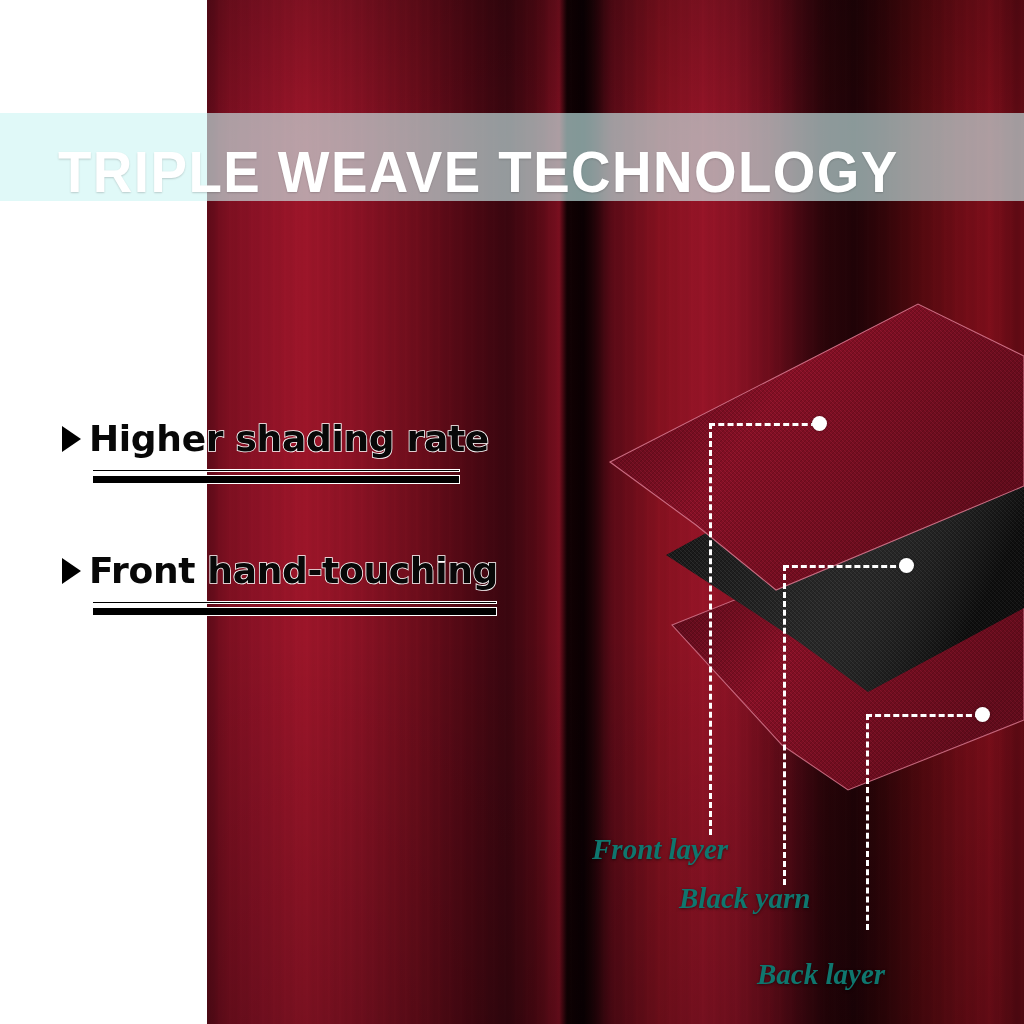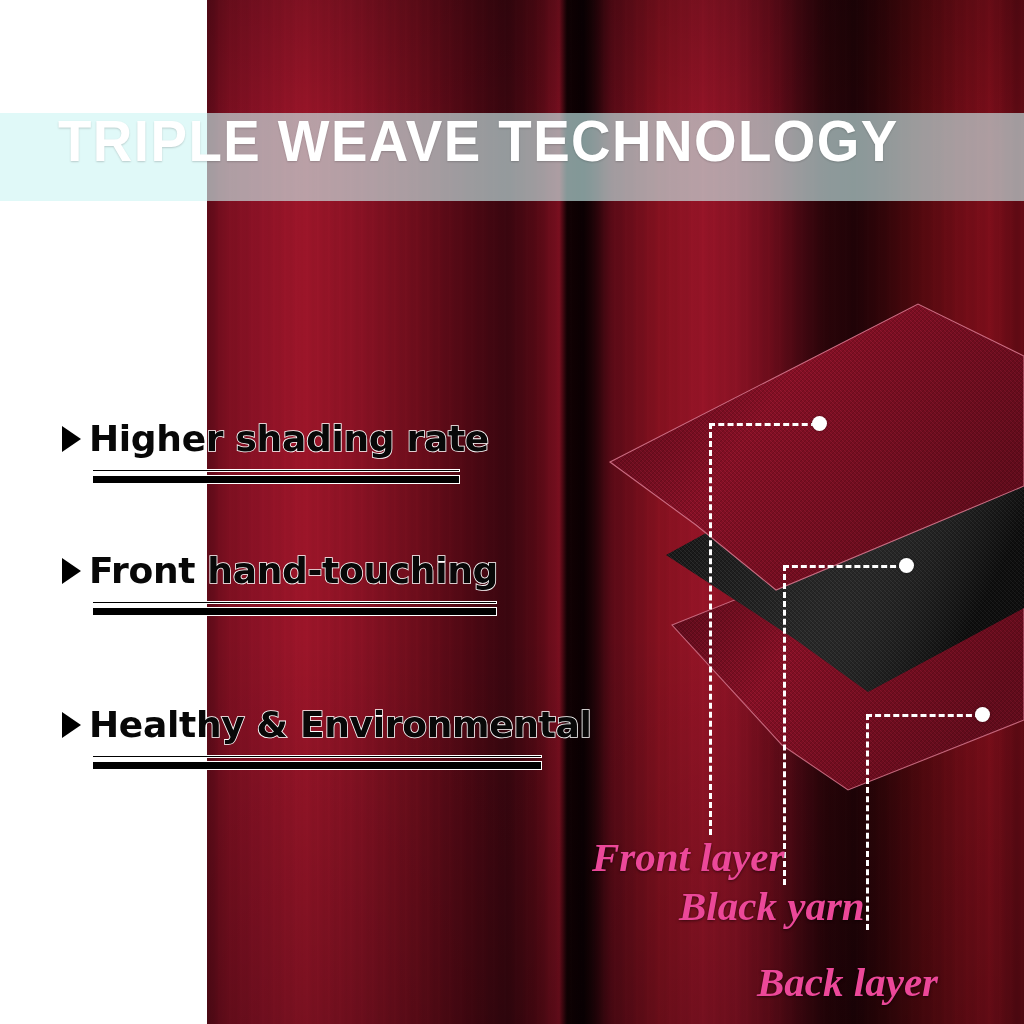--- a/index.html
+++ b/index.html
@@ -67,21 +67,21 @@
        rgba(0,0,0,0) 14%,
        rgba(0,0,0,0) 62%,
        rgba(0,0,0,.22) 100%);
     pointer-events:none;
   }
 
   
   #banner{
     position:absolute;left:0;top:113px;width:1024px;height:88px;
     background:rgba(205,245,244,0.62);
-    display:flex;align-items:flex-start;
+    display:flex;align-items:flex-end;
   }
   #banner-title{
     color:#ffffff;
     font-family:"Liberation Sans",sans-serif;
     font-weight:700;
     font-size:57px;
     letter-spacing:1.5px;
     line-height:1;
     white-space:nowrap;
     margin-left:58px;
@@ -157,21 +157,21 @@
     position:absolute;width:15px;height:15px;border-radius:50%;
     background:#ffffff;
     box-shadow:0 0 3px rgba(0,0,0,.35);
   }
 
   
   .callout-label{
     position:absolute;
     font-family:"Liberation Serif","DejaVu Serif",serif;
     font-weight:700;font-style:italic;
-    font-size:41px;color:#ec4899;
+    font-size:29px;color:#0f766e;
     white-space:nowrap;
     text-shadow:0 1px 3px rgba(0,0,0,.55);
   }
   #lab-front{left:592px;top:833px;}
   #lab-yarn {left:679px;top:882px;}
   #lab-back {left:757px;top:928px;margin-top:30px;}
 </style>
 </head>
 <body>
 
@@ -199,30 +199,20 @@
     <div class="feature-head">
       <span class="bullet"></span>
       <span class="feature-text">Front hand-touching</span>
     </div>
     <div class="rule">
       <span class="thin"></span>
       <span class="thick"></span>
     </div>
   </div>
 
-  <div class="feature" id="feat2">
-    <div class="feature-head">
-      <span class="bullet"></span>
-      <span class="feature-text">Healthy &amp; Environmental</span>
-    </div>
-    <div class="rule">
-      <span class="thin"></span>
-      <span class="thick"></span>
-    </div>
-  </div>
 
   <div id="layers">
     <svg viewBox="0 0 424 570" preserveAspectRatio="none">
       <defs>
         <pattern id="weaveRed" width="4" height="4" patternUnits="userSpaceOnUse">
           <rect width="4" height="4" fill="#8a1026"></rect>
           <path d="M0 0 L4 4" stroke="#b2213f" stroke-width="0.8" opacity=".55"></path>
           <path d="M4 0 L0 4" stroke="#5d0817" stroke-width="0.8" opacity=".5"></path>
         </pattern>
         <pattern id="weaveBlack" width="4" height="4" patternUnits="userSpaceOnUse">

